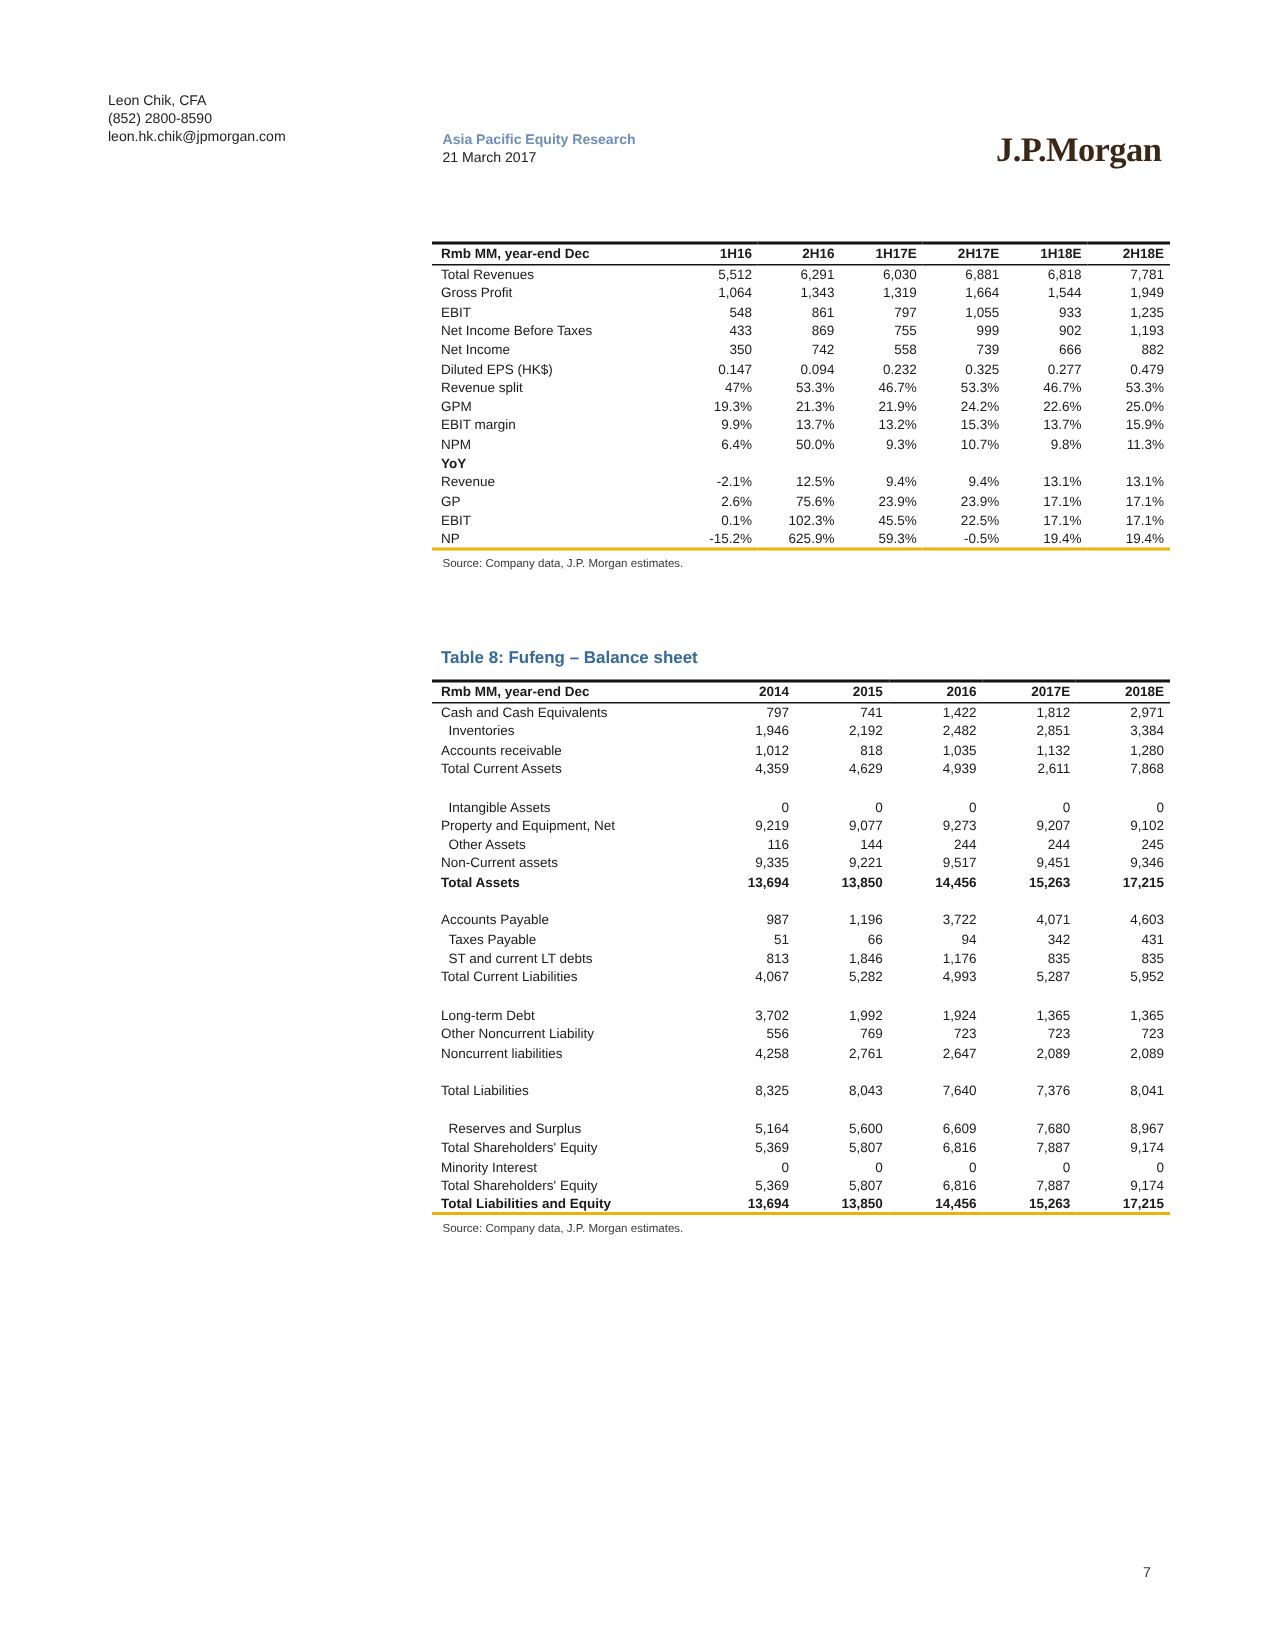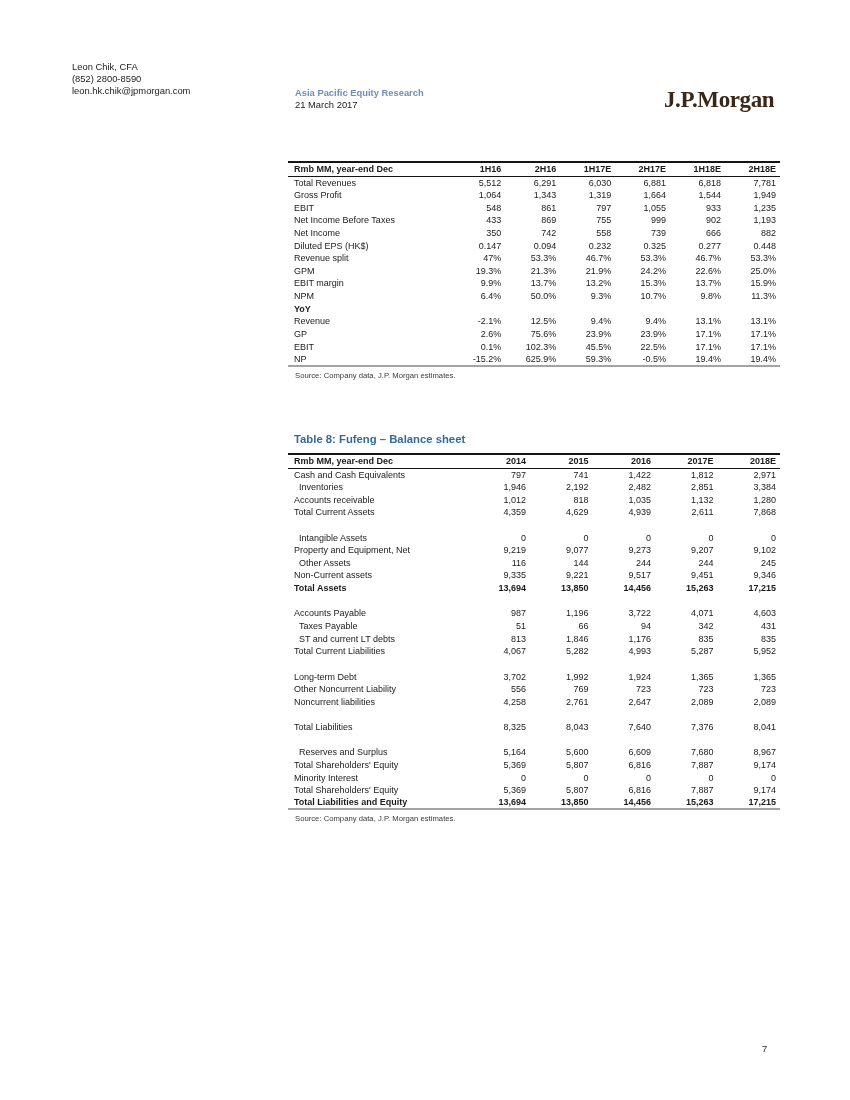--- a/index.html
+++ b/index.html
@@ -18,21 +18,21 @@
     position:absolute; left:664px; top:55px;
     font-family:"Liberation Serif","DejaVu Serif",serif;
     font-size:23px; font-weight:bold; letter-spacing:-0.4px; color:#3a2717;margin-top:32px;
   }
   
   .tbl-section { position:absolute; left:288px; width:492px; }
   .s7 { top:161px; }
   .s8 { top:433px; }
   .tbl-title { font-size:11.3px; font-weight:bold; color:#36699c; margin:0 0 8px 6px; }
   table { width:100%; border-collapse:collapse; table-layout:fixed; font-size:9px;
-          border-top:2px solid #141414; border-bottom:2px solid #a3a3a3; }
+          border-top:2px solid #141414; border-bottom:2px solid #eab308; }
   thead th { border-bottom:1.5px solid #141414; height:14px; font-weight:bold; vertical-align:middle; }
   th.lbl, td.lbl { text-align:left; padding-left:6px; overflow:hidden; white-space:nowrap; }
   th.num, td.num { text-align:right; padding-right:4px; white-space:nowrap; }
   tbody td { height:12.65px; vertical-align:middle; }
   td.indent { padding-left:11px; }
   tr.bold td { font-weight:bold; }
   .t7 col.lbl { width:33%; } .t7 col.num { width:11.16%; }
   .t8 col.lbl { width:36.5%; } .t8 col.num { width:12.7%; }
   .source { font-size:7.7px; color:#3a3a3a; margin:4px 0 0 7px; }
   
@@ -124,21 +124,21 @@
             <td class="num">666</td>
             <td class="num">882</td>
           </tr>
           <tr>
             <td class="lbl">Diluted EPS (HK$)</td>
             <td class="num">0.147</td>
             <td class="num">0.094</td>
             <td class="num">0.232</td>
             <td class="num">0.325</td>
             <td class="num">0.277</td>
-            <td class="num">0.448</td>
+            <td class="num">0.479</td>
           </tr>
           <tr>
             <td class="lbl">Revenue split</td>
             <td class="num">47%</td>
             <td class="num">53.3%</td>
             <td class="num">46.7%</td>
             <td class="num">53.3%</td>
             <td class="num">46.7%</td>
             <td class="num">53.3%</td>
           </tr>

